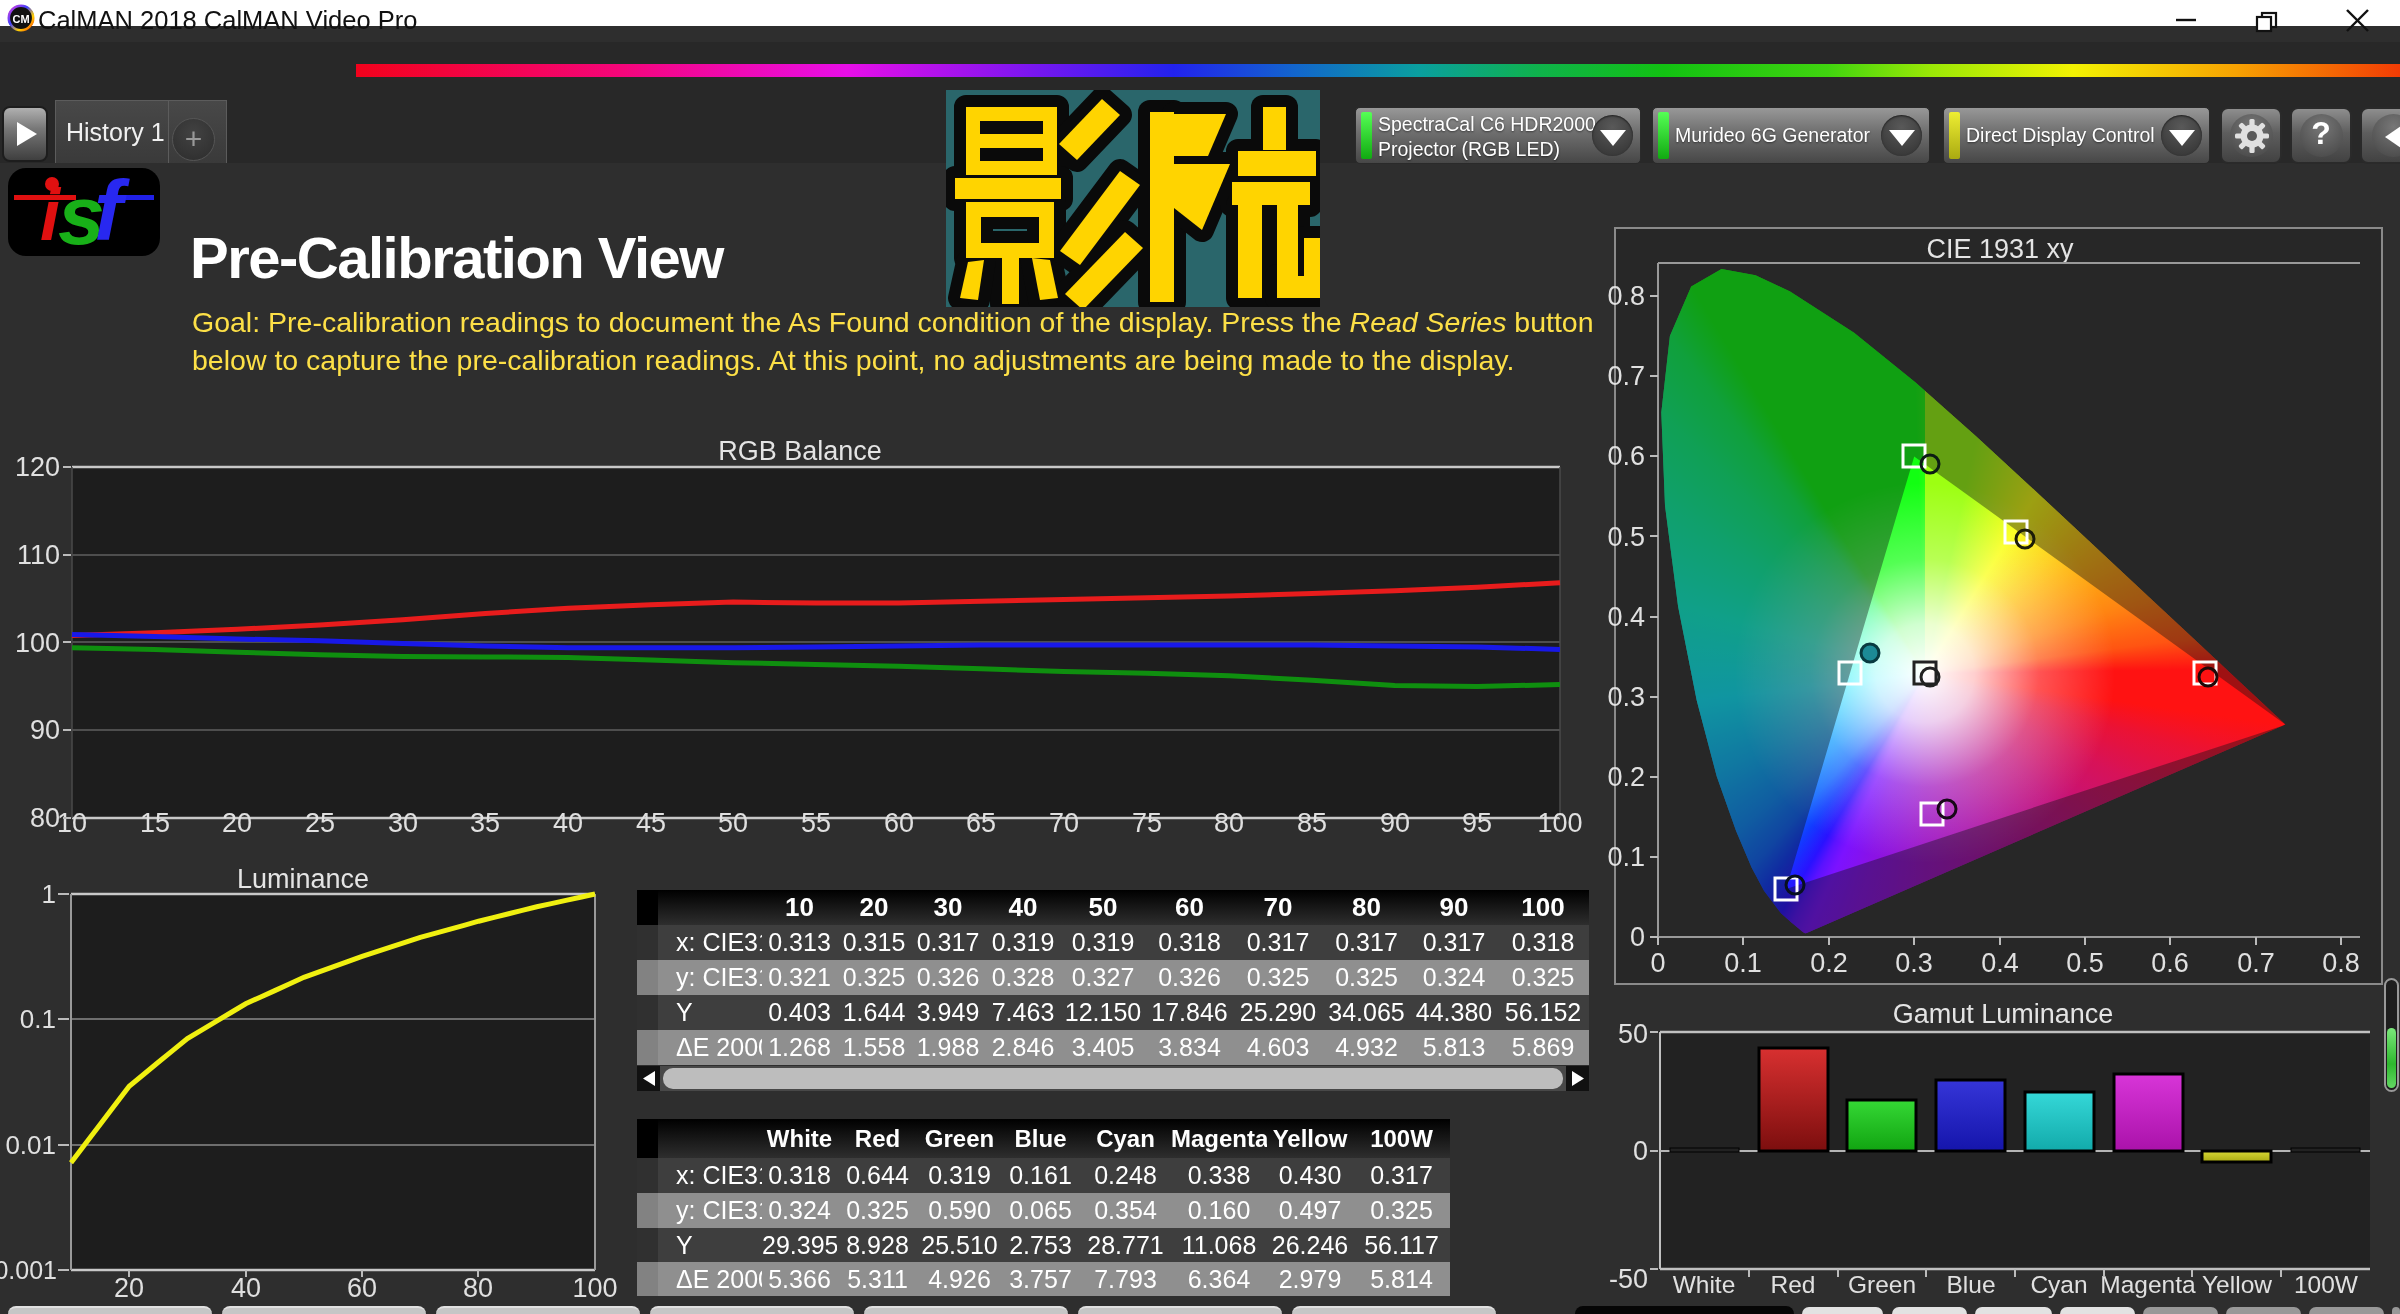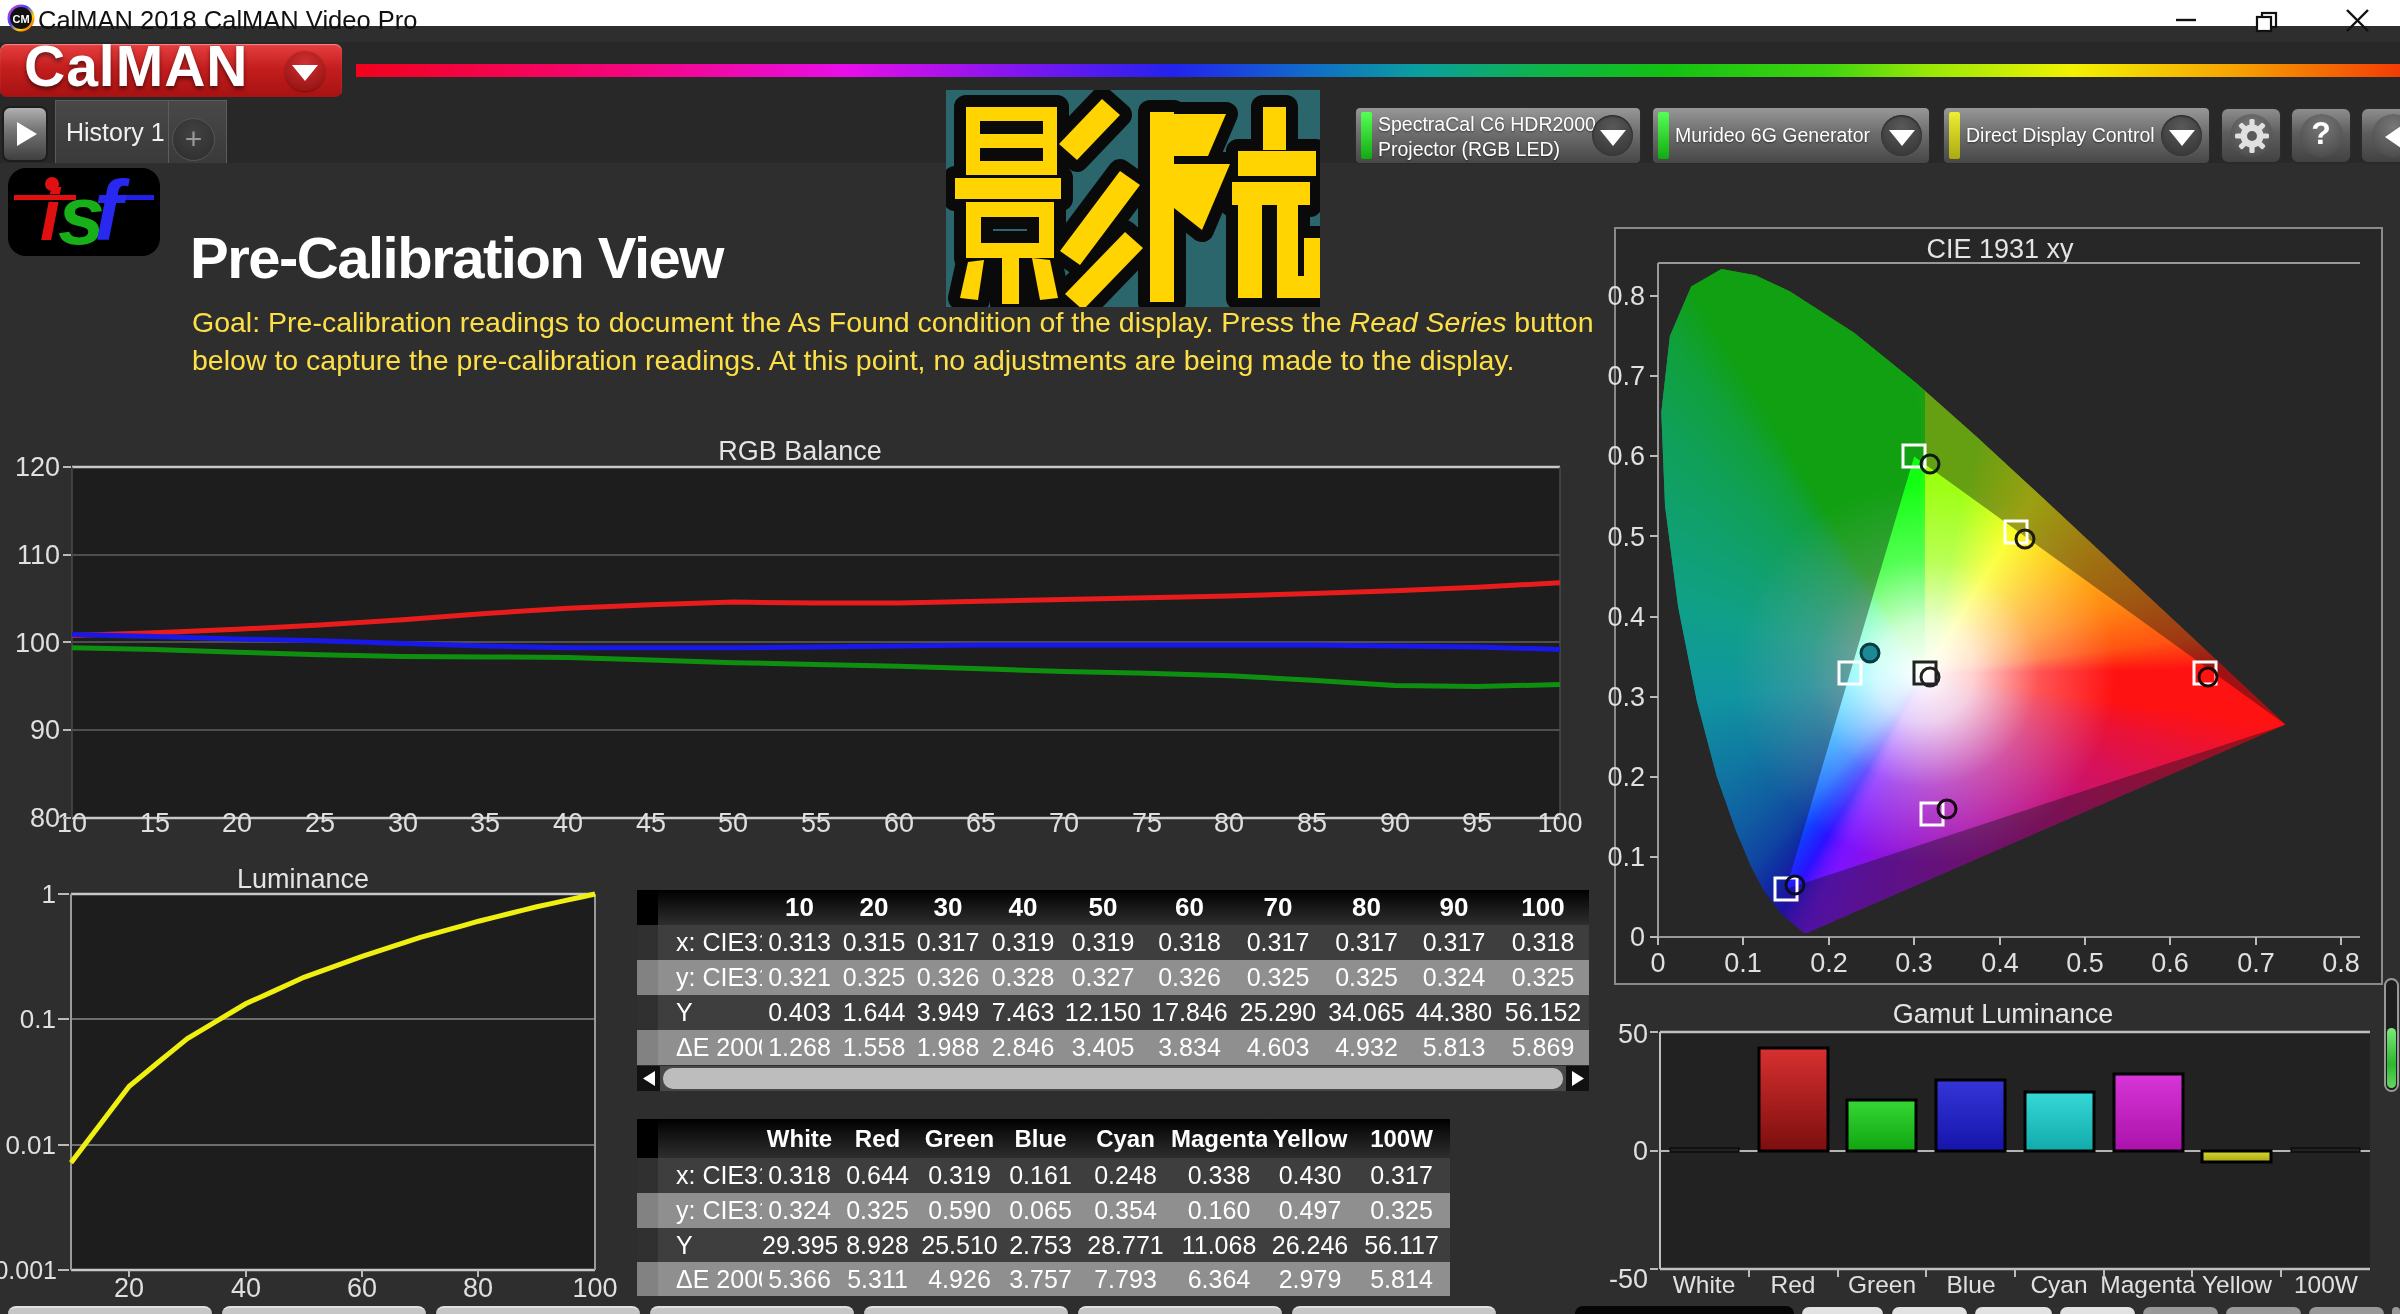--- a/index.html
+++ b/index.html
@@ -75,26 +75,20 @@
   <line x1="6" y1="20" x2="26" y2="20" stroke="#111" stroke-width="2.4"></line>
   <rect x="92" y="13" width="14" height="14" fill="none" stroke="#111" stroke-width="2.2"></rect>
   <rect x="87" y="17" width="14" height="14" fill="#fff" stroke="#111" stroke-width="2.2"></rect>
   <line x1="177" y1="10" x2="198" y2="31" stroke="#111" stroke-width="2.4"></line>
   <line x1="198" y1="10" x2="177" y2="31" stroke="#111" stroke-width="2.4"></line>
  </svg>
 </div>
 
 <div id="menubar" class="abs"></div>
 <div id="tabbar" class="abs"></div>
-<div id="calmanlogo" class="abs">
-      <span class="t">CalMAN</span>
- <div class="dd">
-        <div class="tri-dn" style="left:7px;top:14px"></div>
-      </div>
-</div>
 <div id="rainbow" class="abs"></div>
 <div id="playbtn" class="abs">
       <svg class="abs" style="left:11px;top:13px" width="24" height="26">
         <polygon points="2,1 22,13 2,25" fill="#fff"></polygon>
       </svg>
     </div>
 <div id="histtab" class="abs">
       <span>History 1</span>
     </div>
     <div class="abs" style="left:168px;top:100px;width:59px;height:63px;background:linear-gradient(#484848,#3a3a3a);border:1px solid #5c5c5c;border-left:none;border-bottom:none"></div>

